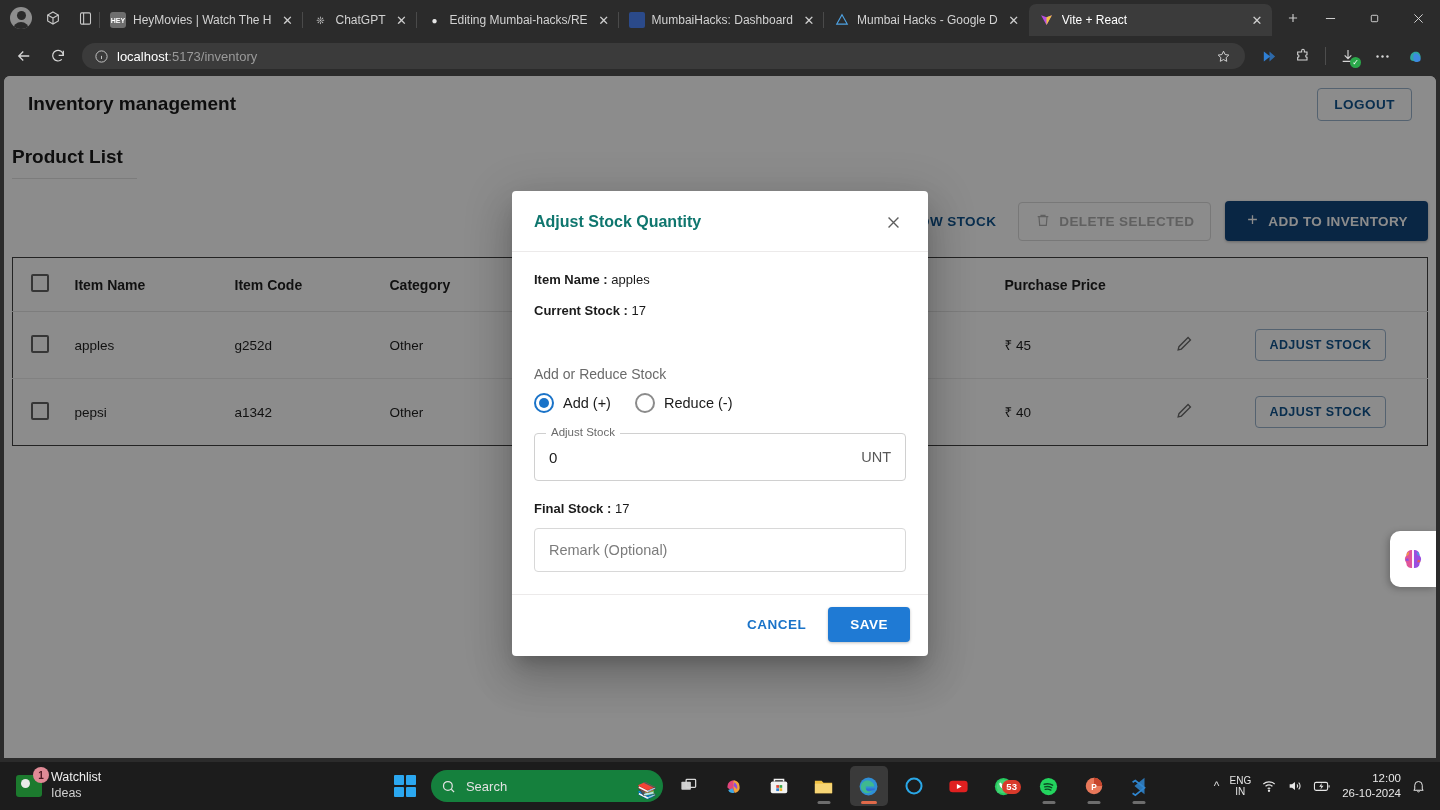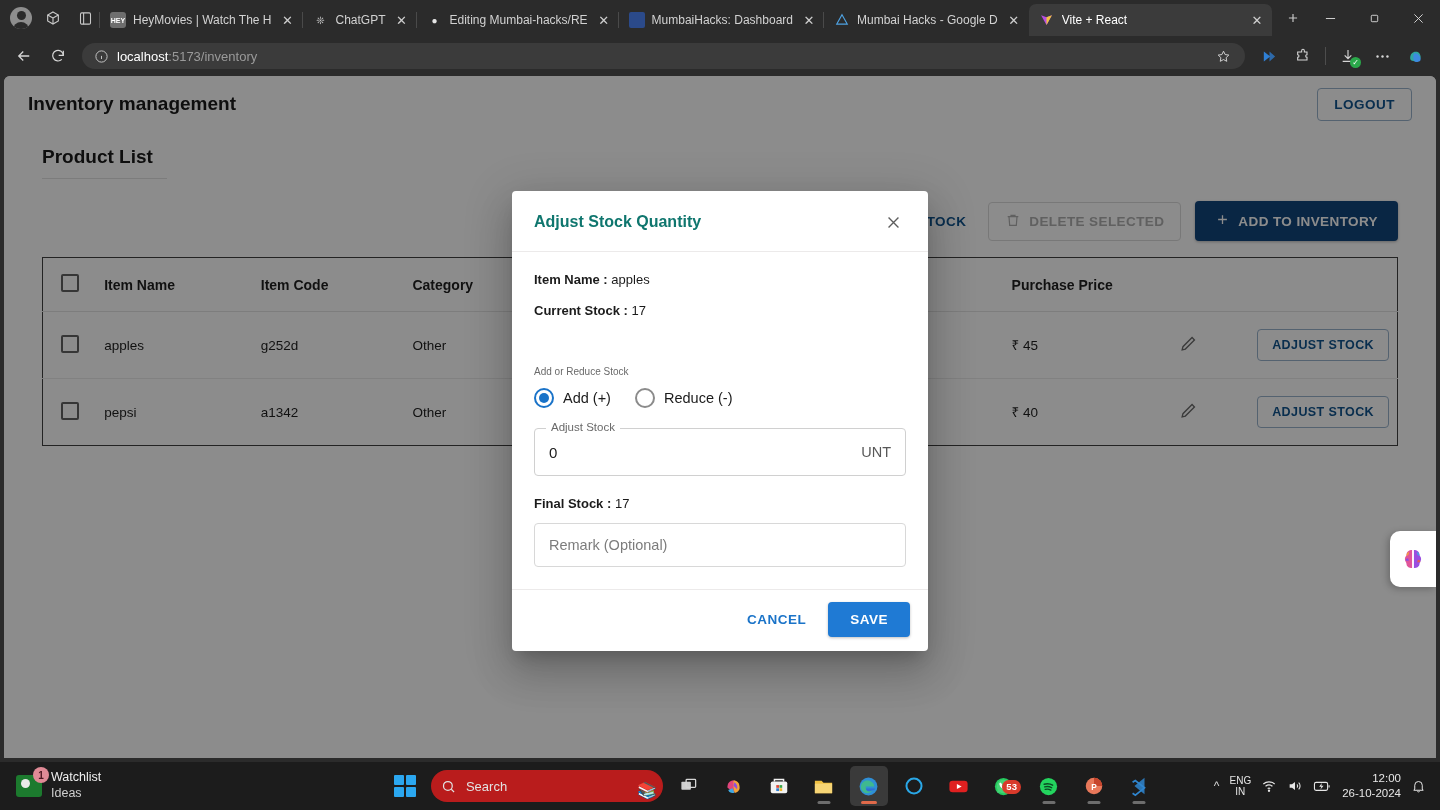--- a/index.html
+++ b/index.html
@@ -46,21 +46,21 @@
   .vsep { width: 1px; height: 18px; background: #4d4d4d; margin: 0 4px; }
 
   
   .viewport { flex: 1; background: #fff; position: relative; overflow: hidden; margin: 0 4px 4px 4px; border-radius: 6px 6px 0 0; }
 
   .app-header { height: 56px; display: flex; align-items: center; justify-content: space-between; padding: 0 24px; }
   .app-title { font-size: 19px; font-weight: 700; color: #1a1a1a; }
   .logout-btn { border: 1px solid #9ab3cc; color: #12558f; background: transparent; font-size: 13.5px;
                 font-weight: 600; letter-spacing: .5px; padding: 8px 16px; border-radius: 4px; font-family: inherit; }
 
-  .page-body { padding: 0 38px; }
+  .page-body { padding: 0 8px; }
   .product-list-title { font-size: 19px; font-weight: 700; color: #1a1a1a; padding: 14px 0 10px 0;
                         border-bottom: 1px solid #e2e2e2; display: inline-block; min-width: 125px; }
 
   .toolbar { display: flex; align-items: center; justify-content: flex-end; gap: 14px; padding: 22px 0 16px 0; }
   .tb-btn { font-size: 13.5px; font-weight: 600; letter-spacing: .4px; border-radius: 4px; font-family: inherit;
             display: flex; align-items: center; gap: 8px; }
   .tb-text { color: #12558f; background: transparent; border: none; padding: 9px 8px; }
   .tb-outline { color: #b0b0b0; background: transparent; border: 1px solid #dadada; padding: 9px 16px; }
   .tb-filled { color: #fff; background: #11457c; border: none; padding: 11px 20px; box-shadow: 0 1px 3px rgba(0,0,0,.28); }
 
@@ -83,21 +83,21 @@
             background: #fff; border-radius: 4px; box-shadow: 0 11px 15px -7px rgba(0,0,0,.2),0 24px 38px 3px rgba(0,0,0,.14),0 9px 46px 8px rgba(0,0,0,.12); }
   .dlg-head { display: flex; align-items: center; justify-content: space-between; padding: 18px 22px 16px 22px;
               border-bottom: 1px solid #eceaea; }
   .dlg-title { font-size: 16px; font-weight: 700; color: #0f766e; }
   .dlg-close { width: 26px; height: 26px; display: flex; align-items: center; justify-content: center;
                color: #5d5d5d; border-radius: 50%; }
   .dlg-body { padding: 20px 22px 22px 22px; border-bottom: 1px solid #eceaea; }
   .kv { font-size: 13px; color: #1b1b1b; margin-bottom: 16px; }
   .kv b { font-weight: 700; }
   .kv span { font-weight: 400; }
-  .grp-label { font-size: 10px; color: #6a6a6a; margin-bottom: 11px; margin-top: 48px; }
+  .grp-label { font-size: 14px; color: #6a6a6a; margin-bottom: 11px; margin-top: 48px; }
   .radios { display: flex; align-items: flex-end; gap: 24px; margin-bottom: 20px; }
   .radio-row { display: flex; align-items: center; gap: 9px; font-size: 14.5px; color: #1b1b1b; }
   .radio { width: 20px; height: 20px; border-radius: 50%; border: 2px solid #8b8b8b; position: relative; flex: 0 0 20px; }
   .radio.on { border-color: #1a73c8; }
   .radio.on::after { content: ""; position: absolute; inset: 3px; border-radius: 50%; background: #1a73c8; }
 
   .tf { position: relative; border: 1px solid #d0d0d0; border-radius: 4px; height: 48px; display: flex;
         align-items: center; padding: 0 14px; margin-bottom: 20px; }
   .tf-label { position: absolute; top: -8px; left: 11px; background: #fff; padding: 0 5px; font-size: 11.5px; color: #6a6a6a; }
   .tf-value { flex: 1; font-size: 15px; color: #1b1b1b; }
@@ -124,21 +124,21 @@
   .wl-ico::after { content: ""; position: absolute; left: 5px; top: 4px; width: 9px; height: 9px; border-radius: 50%; background: #eaeaea; }
   .wl-badge { position: absolute; right: -7px; top: -8px; width: 16px; height: 16px; border-radius: 50%;
               background: #e08a96; color: #4a1720; font-size: 10px; display: flex; align-items: center; justify-content: center; font-weight: 700; }
   .wl-txt { line-height: 1.25; }
   .wl-t1 { color: #f0f0f0; font-size: 12.5px; }
   .wl-t2 { color: #cfcfcf; font-size: 12.5px; }
 
   .tb-center { flex: 1; display: flex; align-items: center; justify-content: center; gap: 7px; }
   .start { width: 22px; height: 22px; display: grid; grid-template-columns: 1fr 1fr; grid-gap: 2px; }
   .start i { background: #2ba7f0; display: block; border-radius: 1px; }
-  .searchpill { width: 232px; height: 32px; background: #b91c1c; border-radius: 16px; display: flex; align-items: center;
+  .searchpill { width: 232px; height: 32px; background: #15803d; border-radius: 16px; display: flex; align-items: center;
                 gap: 10px; padding: 0 10px; position: relative; overflow: hidden; }
   .sp-label { font-size: 13px; color: #e2e2e2; }
   .tbi { width: 38px; height: 40px; display: flex; align-items: center; justify-content: center; position: relative; border-radius: 5px; }
   .tbi.active { background: #3a3a3a; }
   .dot { position: absolute; bottom: 2px; left: 50%; transform: translateX(-50%); width: 13px; height: 3px;
          border-radius: 2px; background: #6d6d6d; }
   .dot.hot { background: #e06a4a; width: 16px; }
   .badge-53 { position: absolute; right: 2px; top: 14px; background: #d93a2b; color: #fff; font-size: 9.5px;
               font-weight: 700; border-radius: 9px; padding: 1px 4px; line-height: 1.25; }
 

